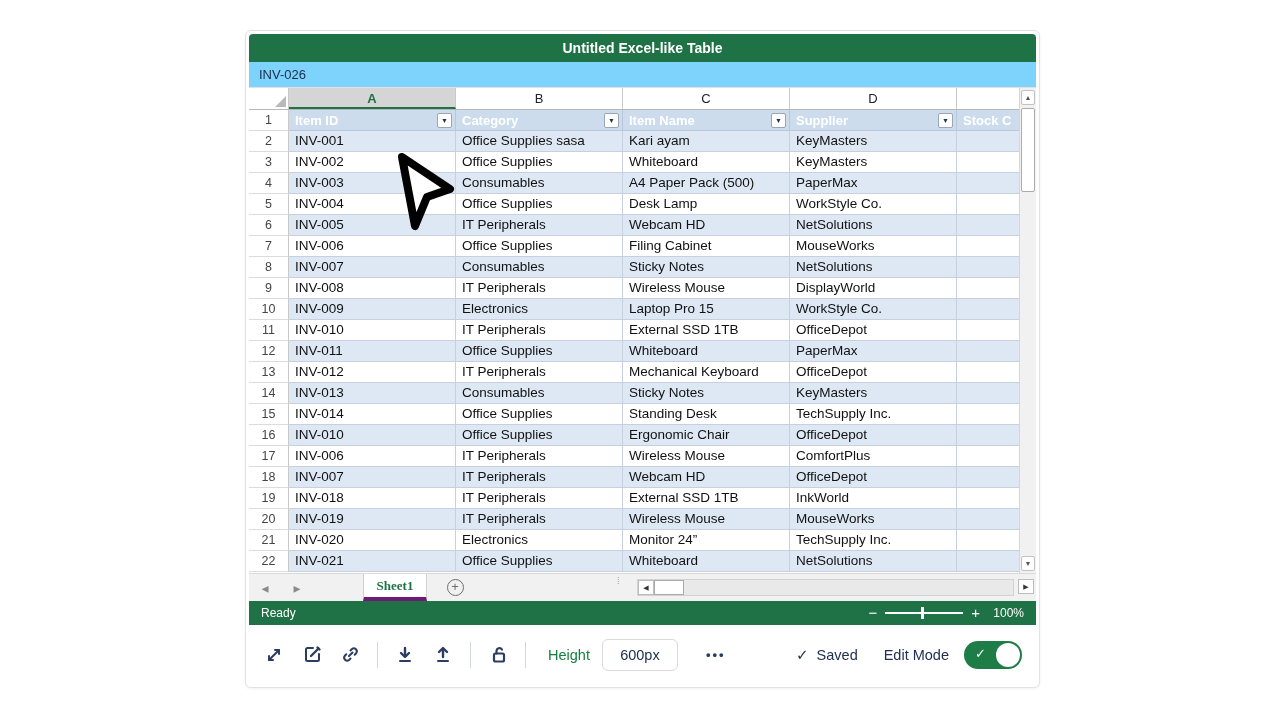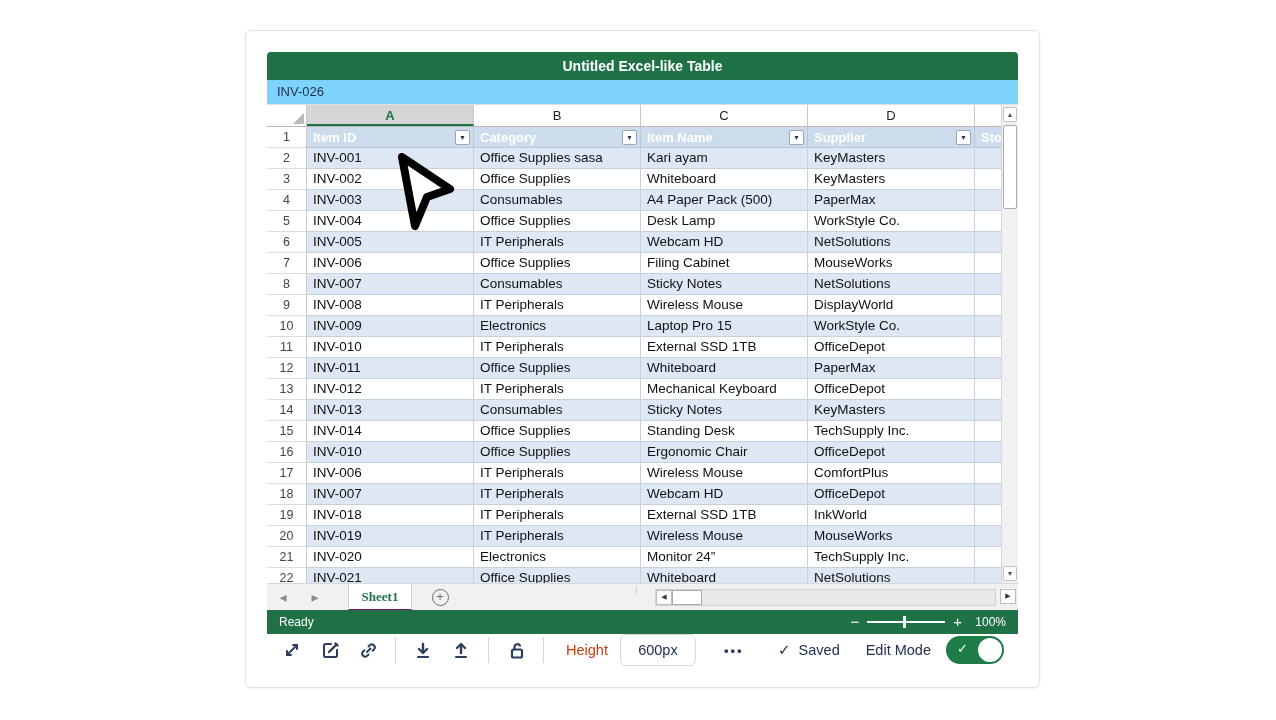--- a/index.html
+++ b/index.html
@@ -1,20 +1,20 @@
 <!DOCTYPE html>
 <html><head>
 <meta charset="utf-8">
 <style>
   * { margin:0; padding:0; box-sizing:border-box; }
   html,body { width:1276px; height:720px; background:#ffffff; font-family:"Liberation Sans","DejaVu Sans",sans-serif; overflow:hidden; }
   .stage { position:relative; width:1276px; height:720px; background:#fff; }
 
   .card { position:absolute; left:245px; top:30px; width:795px; height:658px;
-          background:#fff; border:1px solid #e3e3e3; border-radius:6px; padding:21px;
+          background:#fff; border:1px solid #e3e3e3; border-radius:6px; padding:3px;
           box-shadow:0 1px 3px rgba(0,0,0,.06); display:flex; flex-direction:column; }
 
   .titlebar { height:28px; background:#1f7246; border-radius:4px 4px 0 0;
               color:#fff; font-weight:bold; font-size:14px; display:flex; align-items:center; justify-content:center; }
 
   .formulabar { height:26px; background:#7dd3fc; border-bottom:1px solid #e0e0e0;
                 display:flex; align-items:center; padding-left:10px; font-size:13px; color:#1c2b4a; }
 
   
   .gridwrap { height:485px; display:flex; overflow:hidden; position:relative; background:#fff; }
@@ -53,22 +53,22 @@
             border-radius:2px; font-size:7px; color:#555; display:flex; align-items:center; justify-content:center; }
   .vs-up { top:2px; }
   .vs-down { bottom:2px; }
   .vs-thumb { position:absolute; left:1px; top:20px; width:14px; height:84px; background:#ffffff;
               border:1px solid #ababab; border-radius:2px; }
 
   
   .sheetbar { height:28px; background:#f1f1f1; border-top:1px solid #d9d9d9; display:flex; align-items:stretch; position:relative; }
   .tabnav { width:64px; display:flex; align-items:center; justify-content:space-around; color:#8a8a8a; font-size:14px; }
   .tabnav span { cursor:default; }
-  .sheettab { margin-left:17px; width:64px; background:#fff; border-left:1px solid #d2d2d2; border-right:1px solid #d2d2d2;
-              border-bottom:1px solid #701a75; display:flex; align-items:center; justify-content:center;
+  .sheettab { margin-left:50px; width:64px; background:#fff; border-left:1px solid #d2d2d2; border-right:1px solid #d2d2d2;
+              border-bottom:4px solid #701a75; display:flex; align-items:center; justify-content:center;
               color:#1f7245; font-weight:bold; font-size:13px; font-family:"Liberation Serif","DejaVu Serif",serif; }
   .addsheet { width:56px; display:flex; align-items:center; justify-content:center; }
   .addsheet .circle { width:17px; height:17px; border:1.5px solid #6d6d6d; border-radius:50%; color:#6d6d6d;
                       font-size:13px; line-height:14px; text-align:center; }
   .dots { position:absolute; left:368px; top:5px; color:#9a9a9a; font-size:9px; line-height:4px; text-align:center; }
   .hscroll { position:absolute; left:388px; right:22px; top:5px; height:17px; background:#e9e9e9;
              border:1px solid #d2d2d2; display:flex; }
   .hs-btn { width:16px; height:15px; background:#fdfdfd; border:1px solid #bdbdbd; font-size:7px; color:#333;
             display:flex; align-items:center; justify-content:center; flex:none; }
   .hs-thumb { width:30px; height:15px; background:#fff; border:1px solid #ababab; flex:none; }
@@ -83,21 +83,21 @@
   .zthumb { position:absolute; left:36px; top:-5px; width:3px; height:12px; background:#fff; }
   .zpct { width:36px; text-align:right; }
 
   
   .toolbar { flex:1; background:#fff; border-radius:0 0 4px 4px; display:flex; align-items:center; padding:0 14px; }
   .tb-left { display:flex; align-items:center; gap:16px; }
   .tb-ico { width:22px; height:22px; display:flex; align-items:center; justify-content:center; cursor:pointer; }
   .tb-ico svg { stroke:#2c3e5d; fill:none; stroke-width:2; stroke-linecap:round; stroke-linejoin:round; }
   .tb-sep { width:1px; height:26px; background:#d2d7de; }
   .height-group { display:flex; align-items:center; gap:12px; margin-left:6px; }
-  .height-label { font-size:14.5px; color:#c2410c; }
+  .height-label { font-size:14.5px; color:#15803d; }
   .height-input { width:76px; height:32px; border:1px solid #dadada; border-radius:6px; text-align:center;
                   font-size:14.5px; color:#20304f; background:#fff; font-family:inherit; }
   .more { color:#2c3e5d; font-size:13px; letter-spacing:2px; font-weight:bold; margin-left:12px; }
   .tb-right { margin-left:auto; display:flex; align-items:center; gap:26px; }
   .saved { display:flex; align-items:center; gap:8px; font-size:14.5px; color:#20304f; }
   .saved .chk { color:#20304f; font-size:15px; font-weight:bold; }
   .editmode { display:flex; align-items:center; gap:15px; font-size:14.5px; color:#20304f;justify-content:space-between; }
   .toggle { position:relative; width:58px; height:28px; background:#1e7c46; border-radius:14px; cursor:pointer; }
   .toggle .tick { position:absolute; left:11px; top:5px; color:#fff; font-size:13px; font-weight:bold; }
   .toggle .knob { position:absolute; right:2px; top:2px; width:24px; height:24px; background:#fff; border-radius:50%; }

